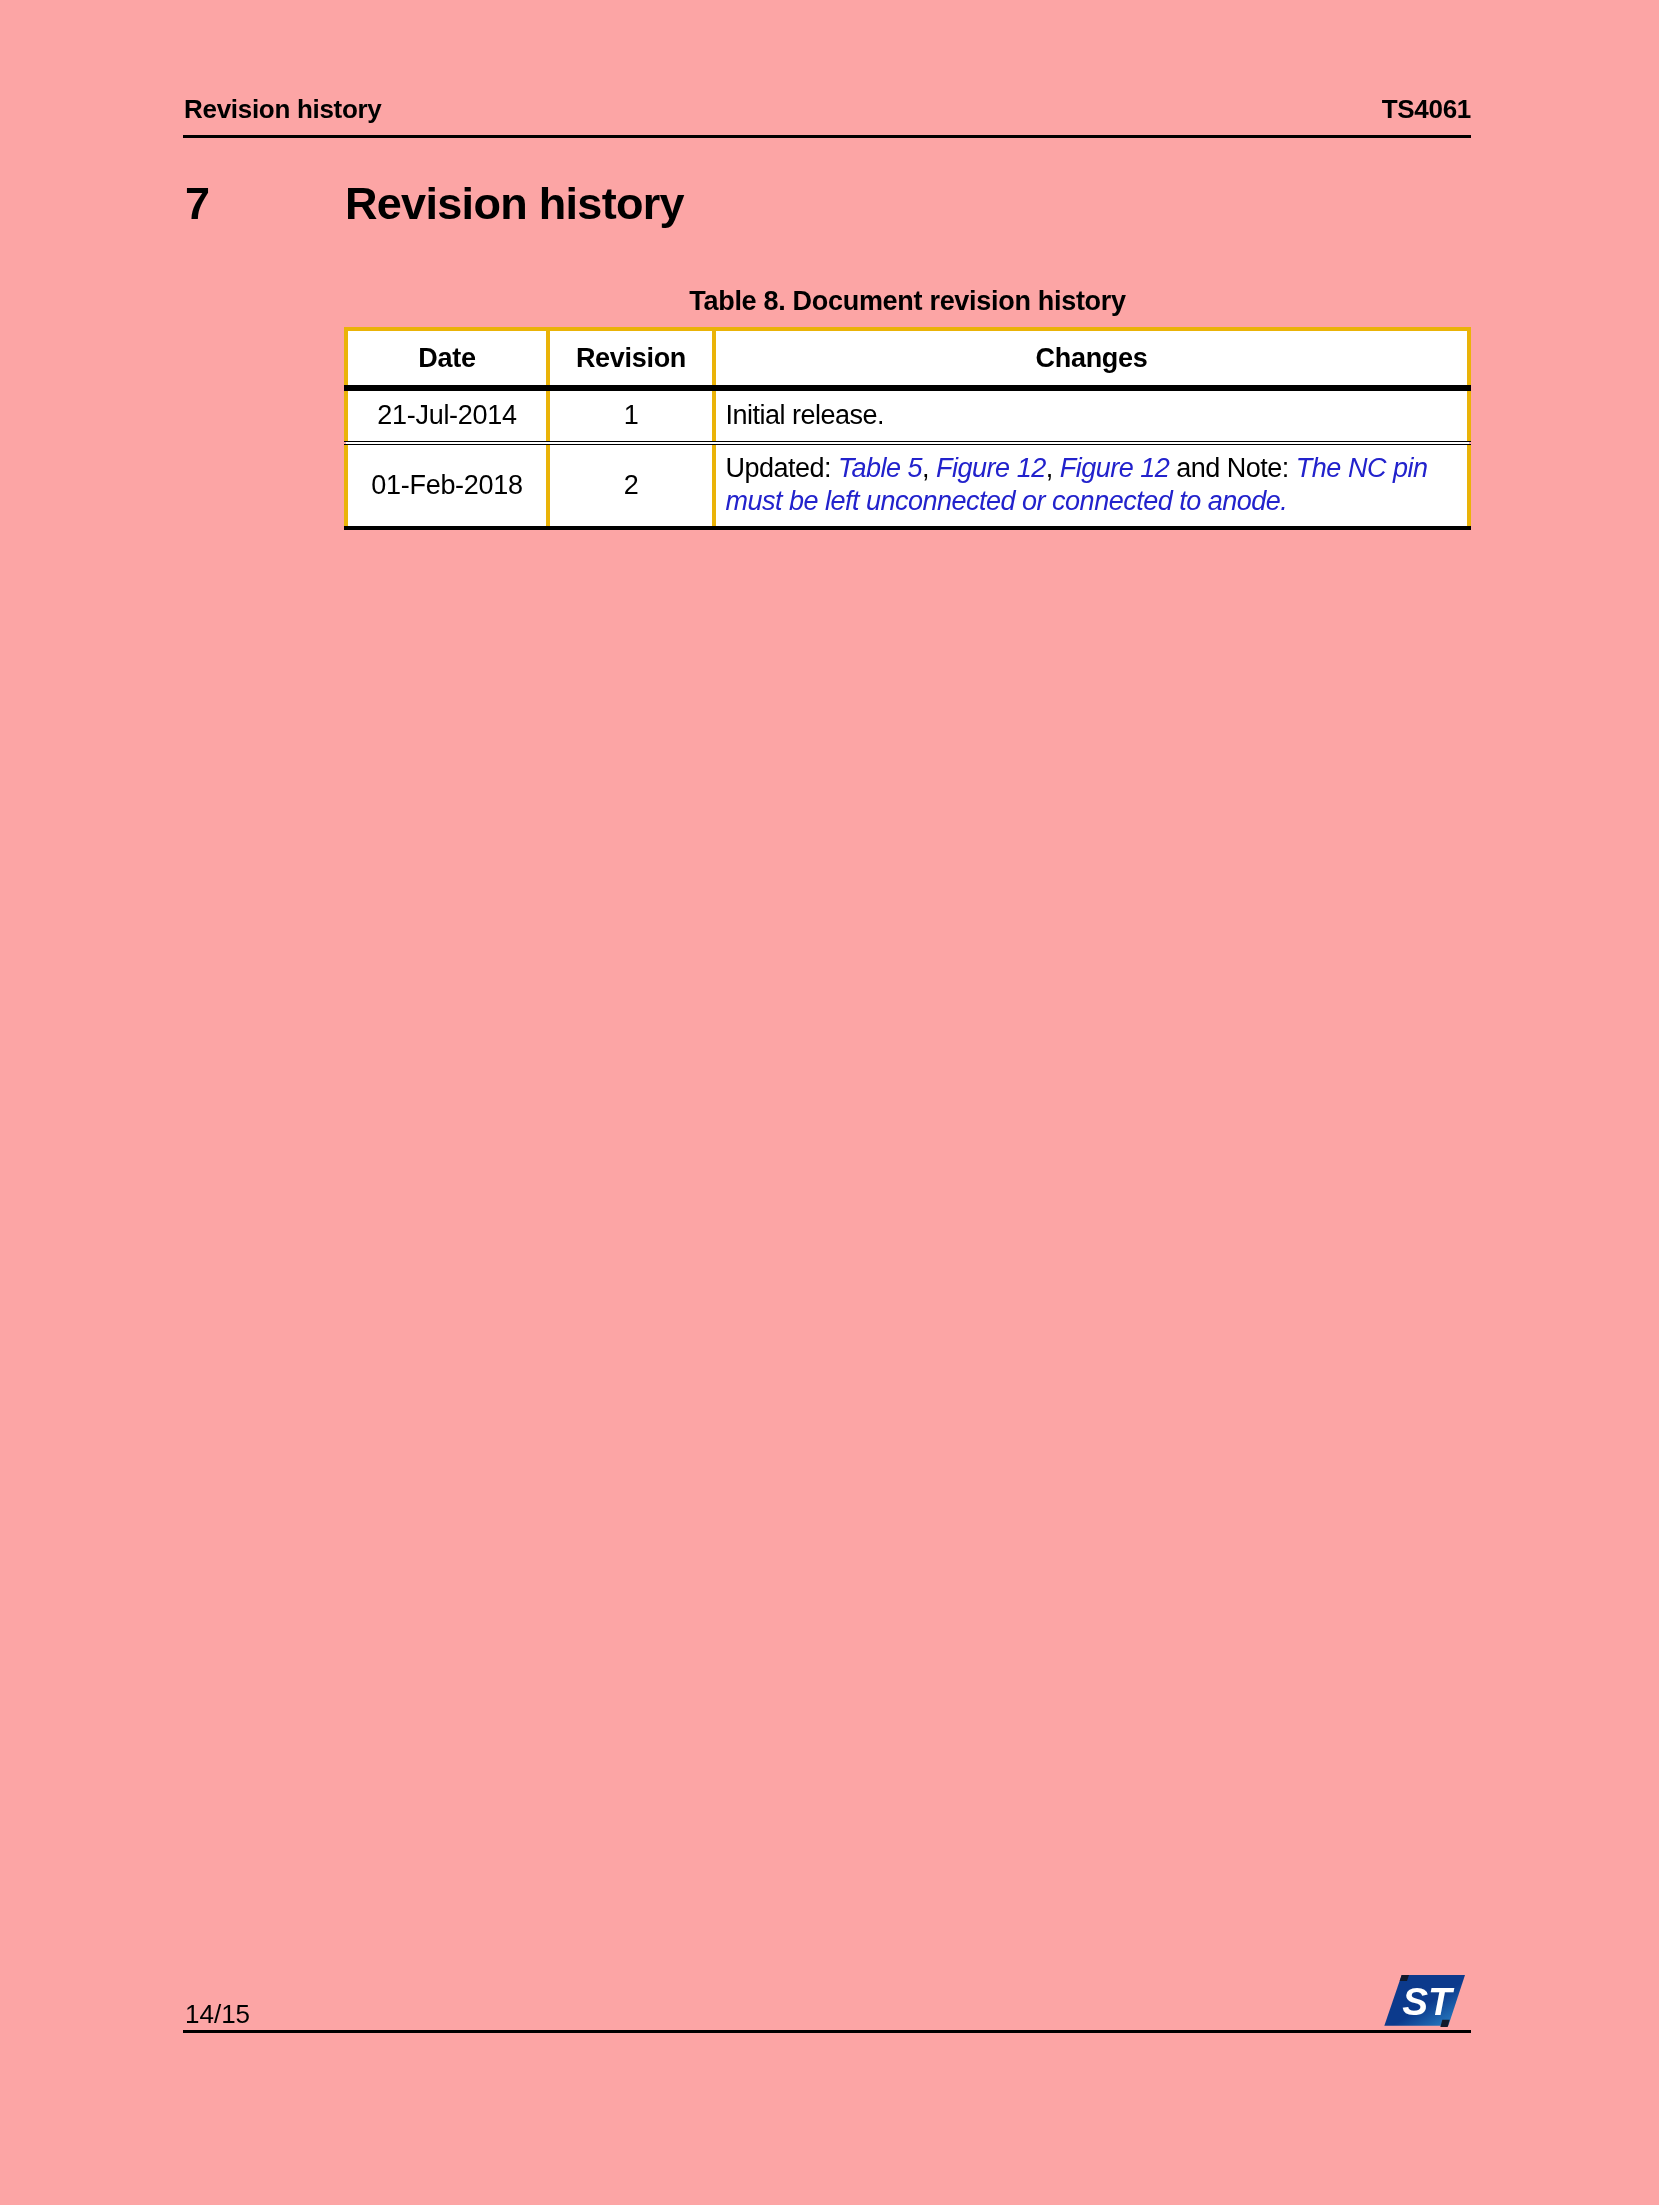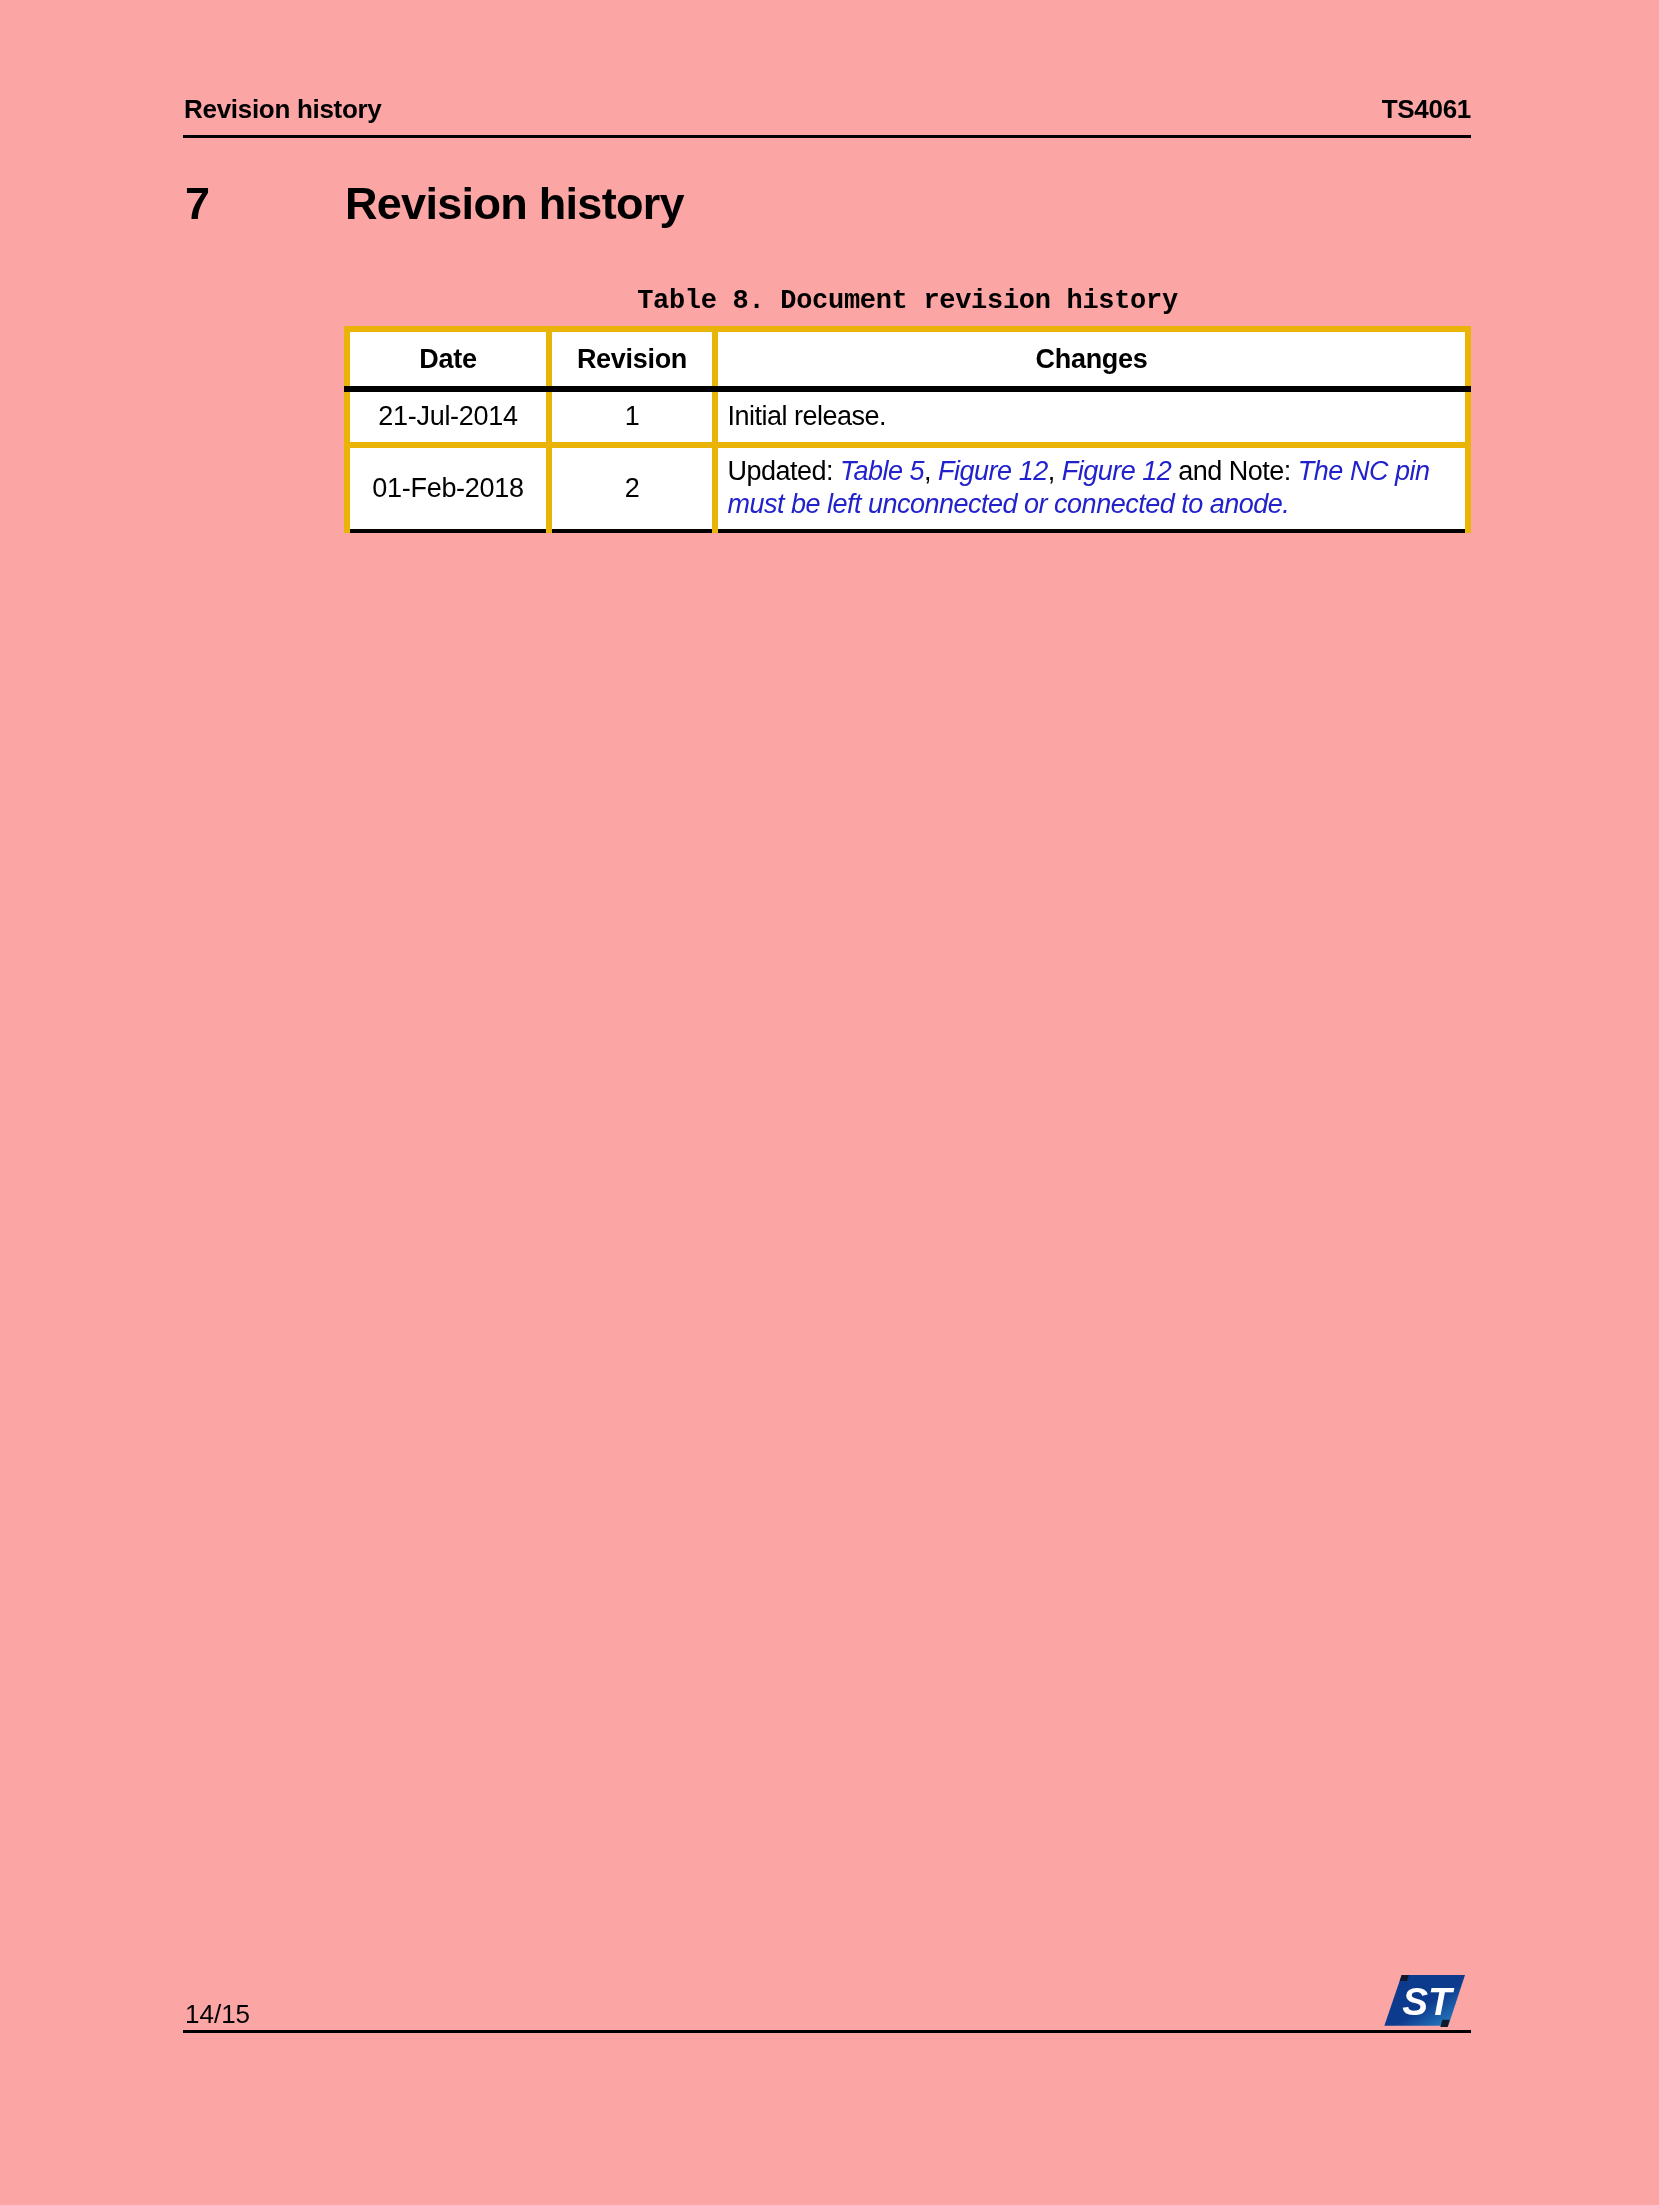--- a/index.html
+++ b/index.html
@@ -59,33 +59,32 @@
     left: 344px;
     top: 286px;
     width: 1127px;
   }
   .table-caption {
     text-align: center;
     font-size: 27px;
     font-weight: bold;
     letter-spacing: -0.3px;
     margin-bottom: 10px;
-    font-family: Liberation Mono, monospace;
   }
   table.rev-table {
     width: 100%;
     border-collapse: collapse;
     table-layout: fixed;
     font-size: 27px;
     letter-spacing: -0.3px;
   }
   .rev-table col.col-date    { width: 202px; }
   .rev-table col.col-rev     { width: 166px; }
   .rev-table th, .rev-table td {
-    border: 6px solid #eab308;
+    border: 4px solid #eab308;
     vertical-align: middle;
     background: #ffffff;
   }
   .rev-table th {
     border-bottom: 6px solid #000000;
     height: 52px;
     font-weight: bold;
     text-align: center;
   }
   .rev-table tbody tr.row-1 td {

